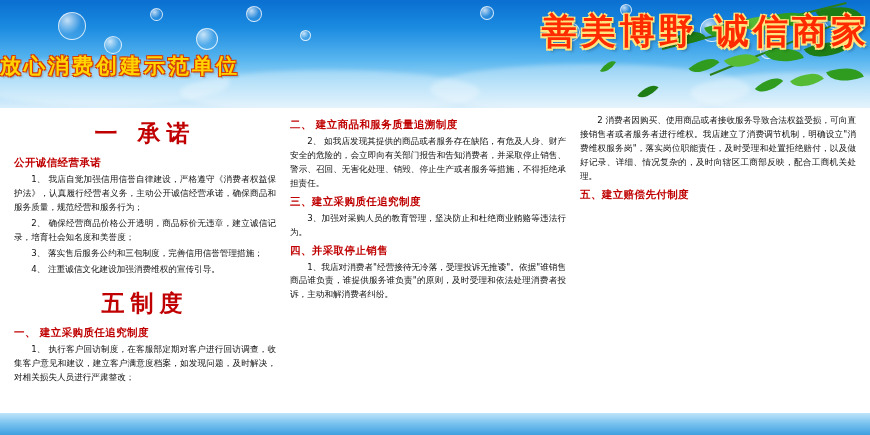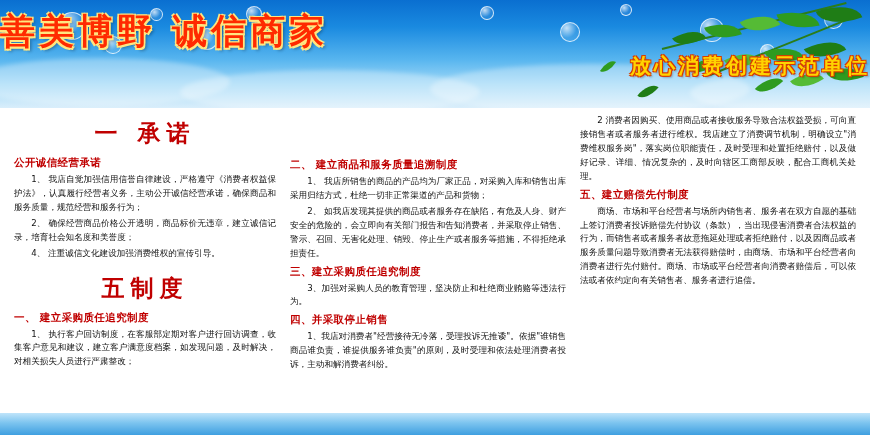--- a/index.html
+++ b/index.html
@@ -60,39 +60,39 @@
     position: absolute;
     background: #2b7d18;
     height: 2px;
     transform-origin: left center;
   }
   .title-main {
     position: absolute;
     left: 0;
     right: 0;
     top: 8px;
-    text-align: left;
+    text-align: right;
     font-family: "DejaVu Serif", serif;
     font-weight: bold;
     font-size: 35px;
     letter-spacing: 4px;
     color: #ff2a00;
     text-shadow:
       -1.5px -1.5px 0 #ffe680,
       1.5px -1.5px 0 #ffe680,
       -1.5px 1.5px 0 #ffe680,
       1.5px 1.5px 0 #ffe680,
       3px 3px 3px rgba(0,0,0,0.28);
   }
   .title-sub {
     position: absolute;
     left: 0;
     right: 0;
     top: 52px;
-    text-align: right;
+    text-align: left;
     font-family: "DejaVu Serif", serif;
     font-weight: bold;
     font-size: 21px;
     letter-spacing: 3px;
     color: #ffd400;
     text-shadow:
       -1px -1px 0 #d93a00,
       1px -1px 0 #d93a00,
       -1px 1px 0 #d93a00,
       1px 1px 0 #d93a00,
@@ -134,21 +134,21 @@
     display: flex;
     padding: 6px 14px 0 14px;
     box-sizing: border-box;
     gap: 14px;
   }
   .col {
     flex: 1 1 0;
     min-width: 0;
   }
   .col.left { flex: 0 0 262px; }
-  .col.mid  { flex: 1 1 0; margin-top: 40px; }
+  .col.mid  { flex: 1 1 0; }
   .col.right{ flex: 1 1 0; }
 
   .big-head {
     text-align: center;
     font-family: "DejaVu Serif", serif;
     font-weight: bold;
     font-size: 23px;
     letter-spacing: 6px;
     color: #c00000;
     margin: 4px 0 7px 0;
@@ -220,40 +220,39 @@
   </div>
 
   <div class="body-area">
     <div class="columns">
 
       <div class="col left">
         <div class="big-head">一 承诺</div>
         <div class="sec-head">公开诚信经营承诺</div>
         <p class="para">1、  我店自觉加强信用信誉自律建设，严格遵守《消费者权益保护法》，认真履行经营者义务，主动公开诚信经营承诺，确保商品和服务质量，规范经营和服务行为；</p>
         <p class="para">2、  确保经营商品价格公开透明，商品标价无违章，建立诚信记录，培育社会知名度和美誉度；</p>
+        <p class="para">3、  落实售后服务公约和三包制度，完善信用信誉管理措施；</p>
         <p class="para">4、  注重诚信文化建设加强消费维权的宣传引导。</p>
         <div class="spacer-6"></div>
         <div class="big-head">五制度</div>
         <div class="sec-head">一、  建立采购质任追究制度</div>
         <p class="para">1、  执行客户回访制度，在客服部定期对客户进行回访调查，收集客户意见和建议，建立客户满意度档案，如发现问题，及时解决，对相关损失人员进行严肃整改；</p>
       </div>
 
       <div class="col mid">
         <div class="sec-head">二、  建立商品和服务质量追溯制度</div>
-        <p class="para">1、  我店所销售的商品的产品均为厂家正品，对采购入库和销售出库采用归结方式，杜绝一切非正常渠道的产品和货物；</p>
         <p class="para">2、  如我店发现其提供的商品或者服务存在缺陷，有危及人身、财产安全的危险的，会立即向有关部门报告和告知消费者，并采取停止销售、警示、召回、无害化处理、销毁、停止生产或者服务等措施，不得拒绝承担责任。</p>
         <div class="sec-head">三、建立采购质任追究制度</div>
         <p class="para">3、加强对采购人员的教育管理，坚决防止和杜绝商业贿赂等违法行为。</p>
         <div class="sec-head">四、并采取停止销售</div>
         <p class="para">1、我店对消费者"经营接待无冷落，受理投诉无推诿"。依据"谁销售商品谁负责，谁提供服务谁负责"的原则，及时受理和依法处理消费者投诉，主动和解消费者纠纷。</p>
       </div>
 
       <div class="col right">
         <p class="para">2  消费者因购买、使用商品或者接收服务导致合法权益受损，可向直接销售者或者服务者进行维权。我店建立了消费调节机制，明确设立"消费维权服务岗"，落实岗位职能责任，及时受理和处置拒绝赔付，以及做好记录、详细、情况复杂的，及时向辖区工商部反映，配合工商机关处理。</p>
         <div class="sec-head">五、建立赔偿先付制度</div>
-        <p class="para">商场、市场和平台经营者与场所内销售者、服务者在双方自愿的基础上签订消费者投诉赔偿先付协议（条款），当出现侵害消费者合法权益的行为，而销售者或者服务者故意拖延处理或者拒绝赔付，以及因商品或者服务质量问题导致消费者无法获得赔偿时，由商场、市场和平台经营者向消费者进行先付赔付。商场、市场或平台经营者向消费者赔偿后，可以依法或者依约定向有关销售者、服务者进行追偿。</p>
       </div>
 
     </div>
     <div class="bottom-bar"></div>
   </div>
 
 </div>
 
 </body></html>

